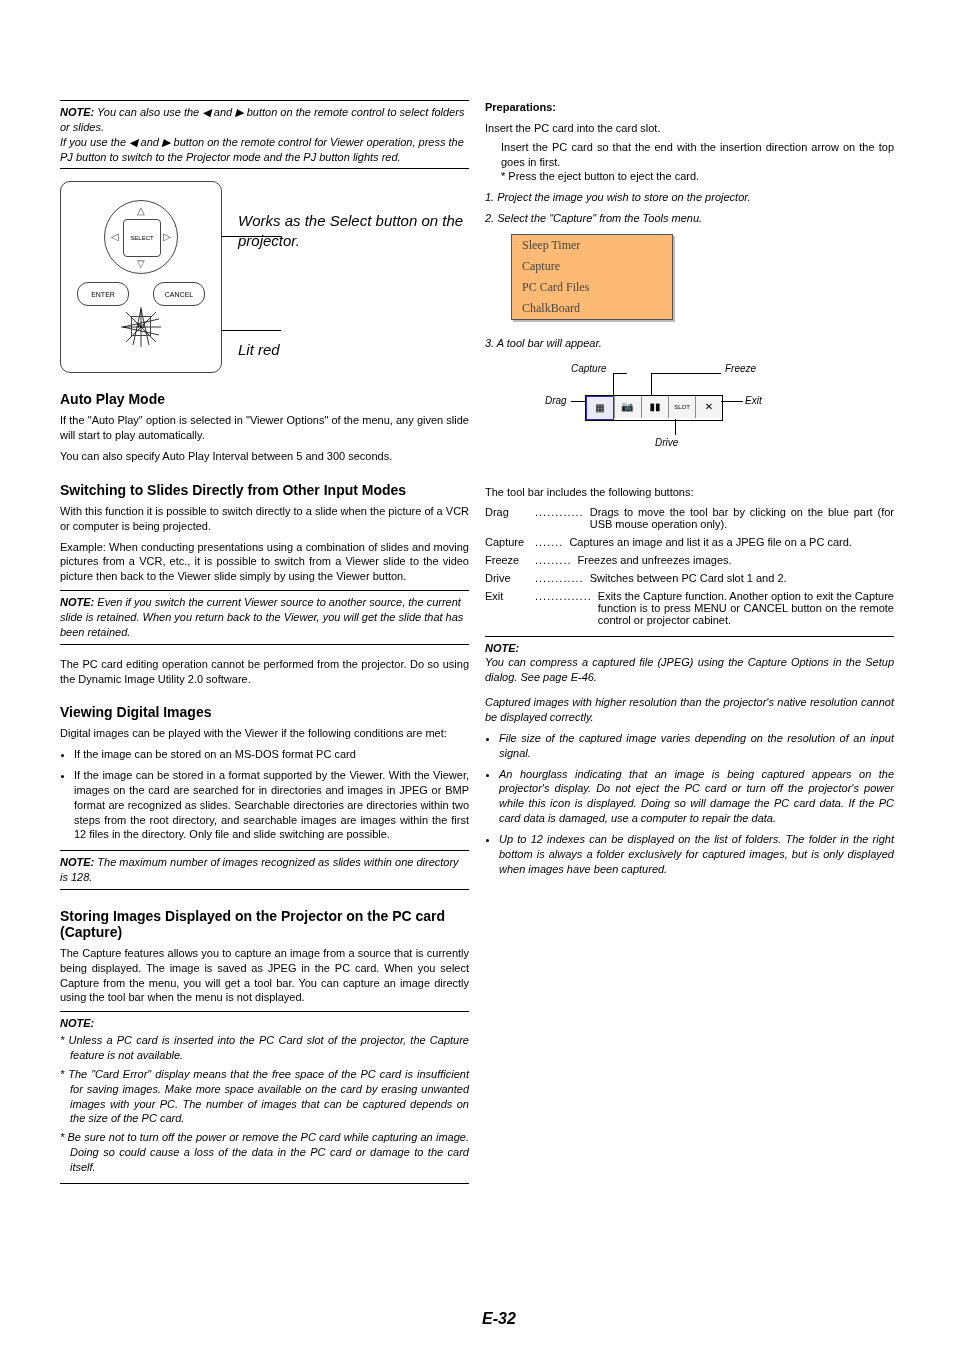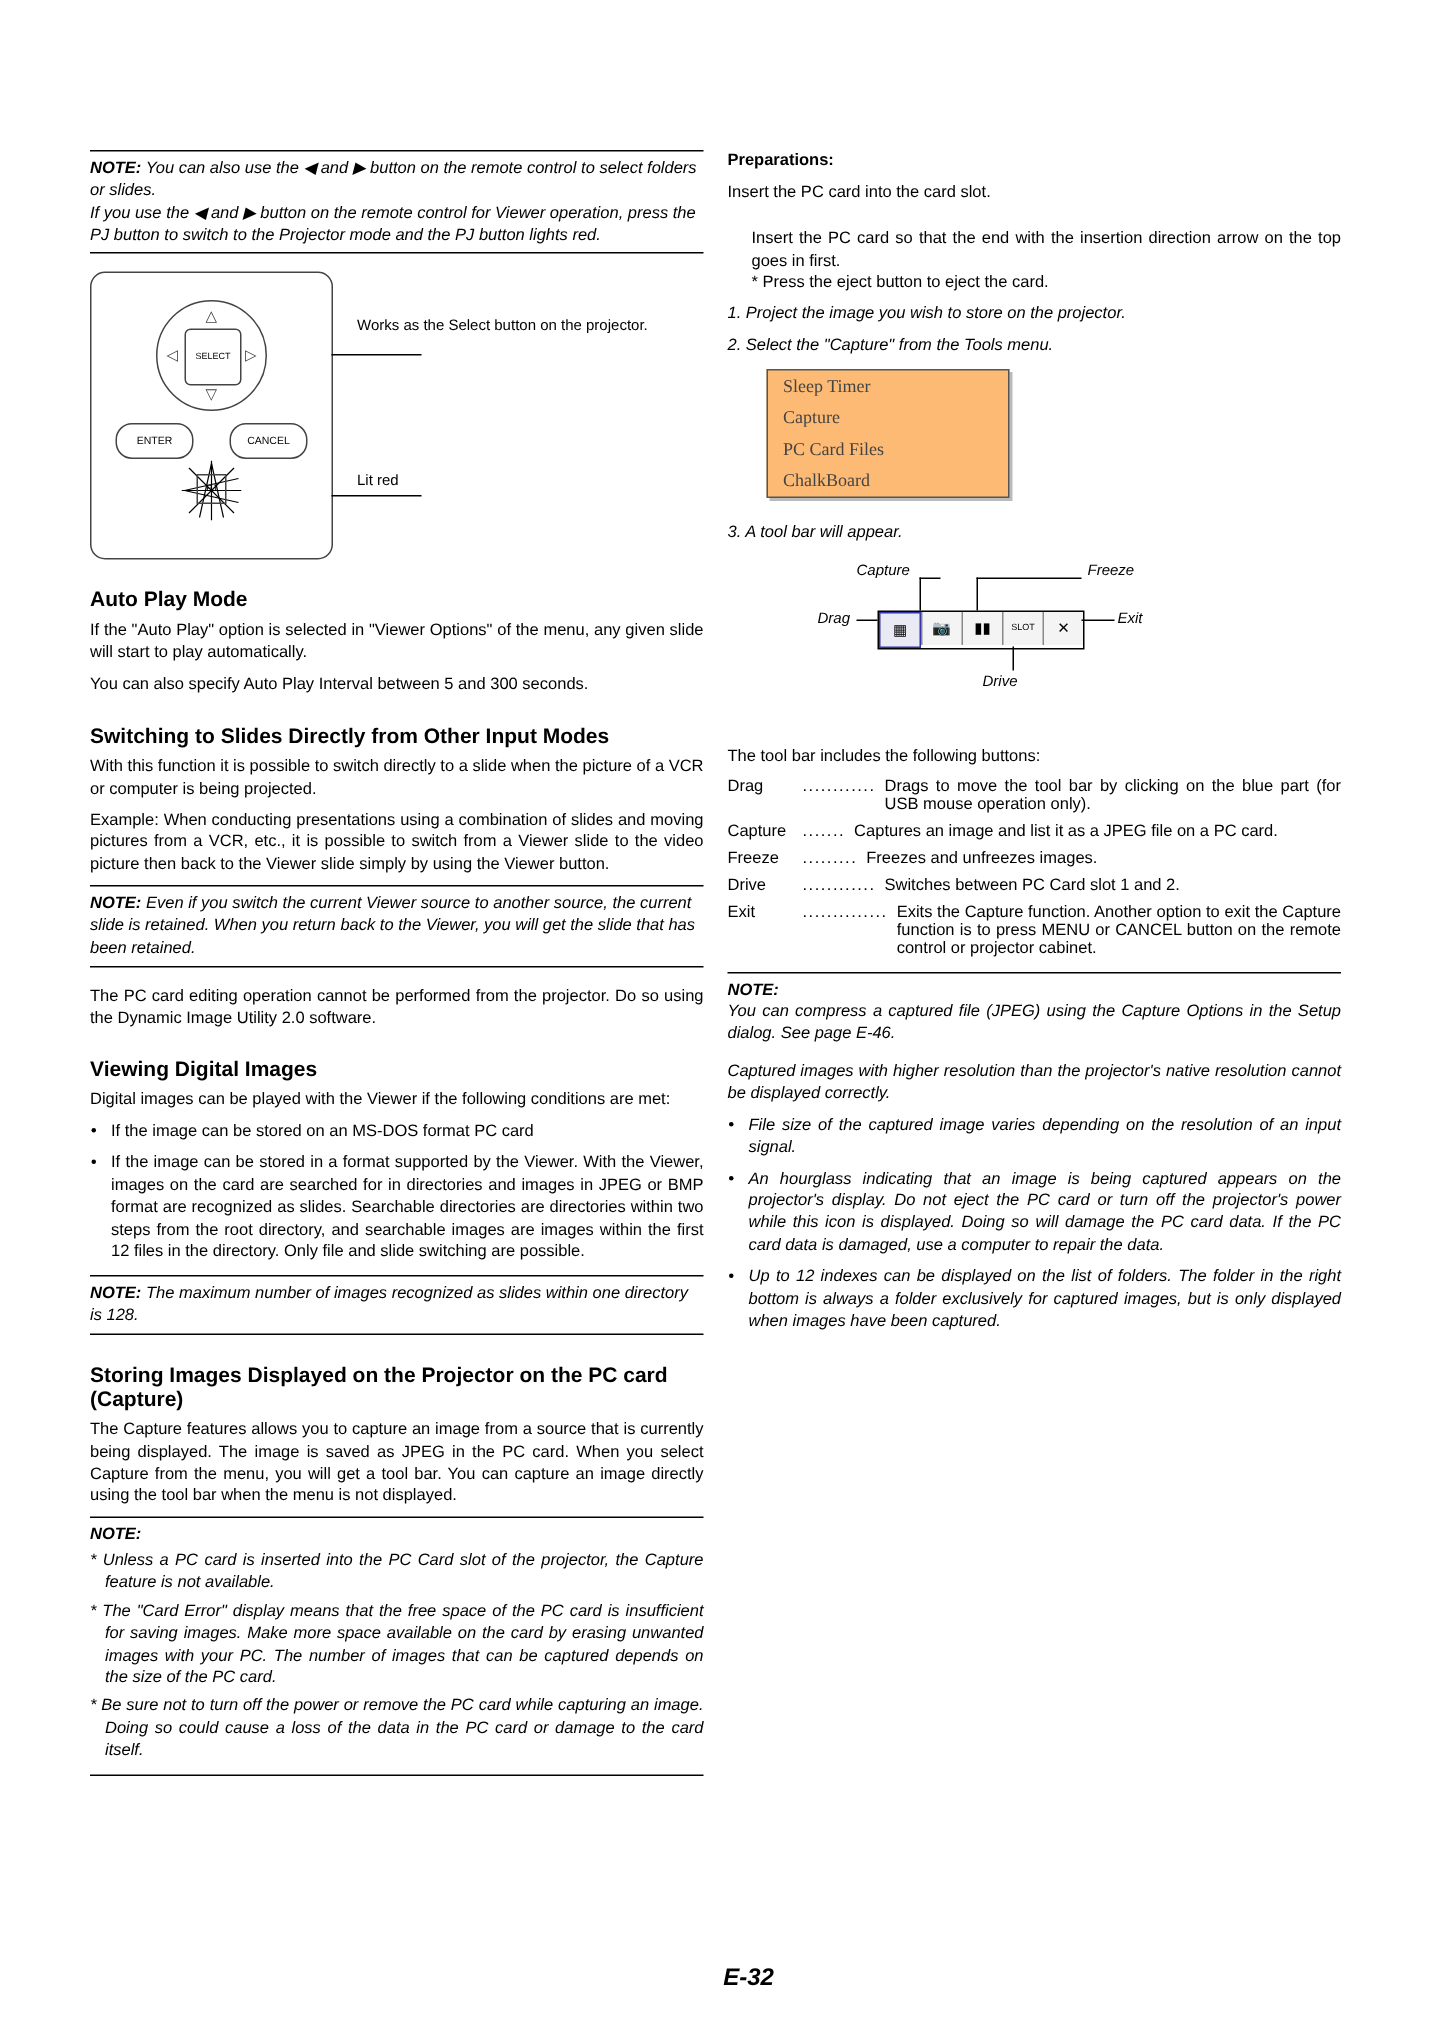--- a/index.html
+++ b/index.html
@@ -111,21 +111,22 @@
   }
   .remote .burst {
     position:absolute; top:125px; left:50%; transform:translateX(-50%);
     width:40px; height:40px; pointer-events:none;
   }
   .remote .leader {
     position:absolute; background:#000;
   }
   .fig-captions {
     flex:1;
-    font-size: 10px;
+    font-style: italic;
+    font-size: 15px;
     line-height:1.3;
   }
   .fig-captions .c1 { margin-top: 30px; }
   .fig-captions .c2 { margin-top: 90px; }
   ul.bullets { padding-left: 14px; margin: 4px 0 8px 0;}
   ul.bullets li { list-style: disc; margin-bottom:6px;}
   ul.star { padding-left: 0; margin: 2px 0;}
   ul.star li { list-style:none; padding-left:10px; text-indent:-10px; font-style:italic; margin-bottom:4px;}
   .deflist .row { display:flex; font-size:11px; margin-bottom:6px;}
   .deflist .key { width:50px; flex-shrink:0;}
@@ -258,21 +259,21 @@
         <ul class="star">
           <li>* Unless a PC card is inserted into the PC Card slot of the projector, the Capture feature is not available.</li>
           <li>* The "Card Error" display means that the free space of the PC card is insufficient for saving images. Make more space available on the card by erasing unwanted images with your PC. The number of images that can be captured depends on the size of the PC card.</li>
           <li>* Be sure not to turn off the power or remove the PC card while capturing an image. Doing so could cause a loss of the data in the PC card or damage to the card itself.</li>
         </ul>
       </div>
     </div>
 
     <div class="col">
       <p><span class="bold">Preparations:</span></p>
-      <p style="margin-bottom:16px;">Insert the PC card into the card slot.</p>
+      <p style="margin-bottom:4px;">Insert the PC card into the card slot.</p>
       <p style="padding-left:16px; margin-bottom:0;">Insert the PC card so that the end with the insertion direction arrow on the top goes in first.</p>
       <p style="padding-left:16px;">* Press the eject button to eject the card.</p>
 
       <div class="italic-steps">
         <p>1. Project the image you wish to store on the projector.</p>
         <p>2. Select the "Capture" from the Tools menu.</p>
       </div>
 
       <div class="menu-shot">
         <div class="mi">Sleep Timer</div>

